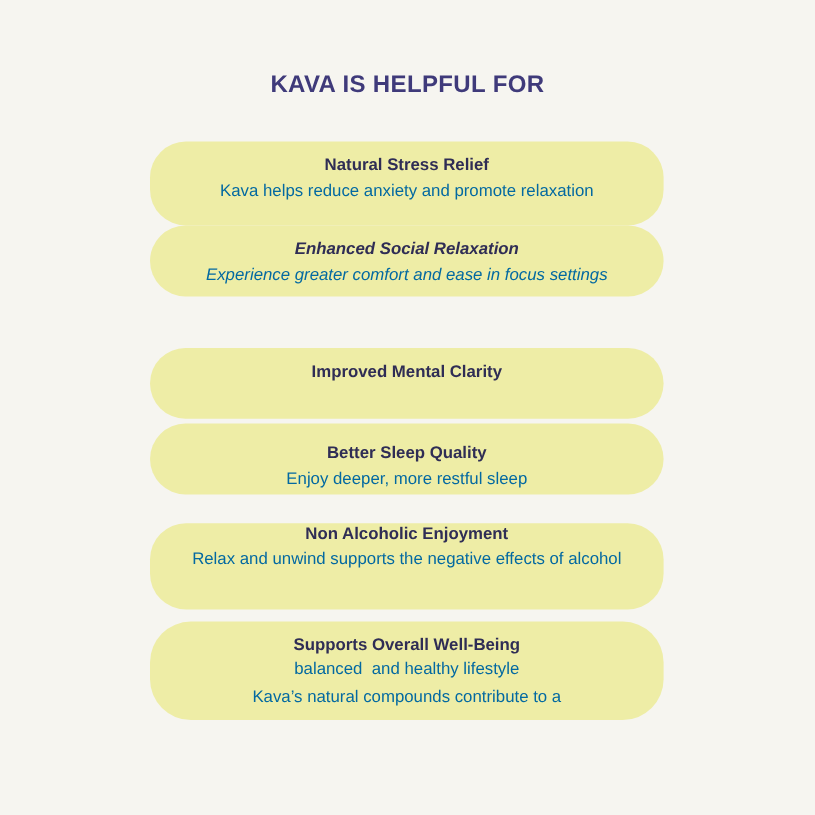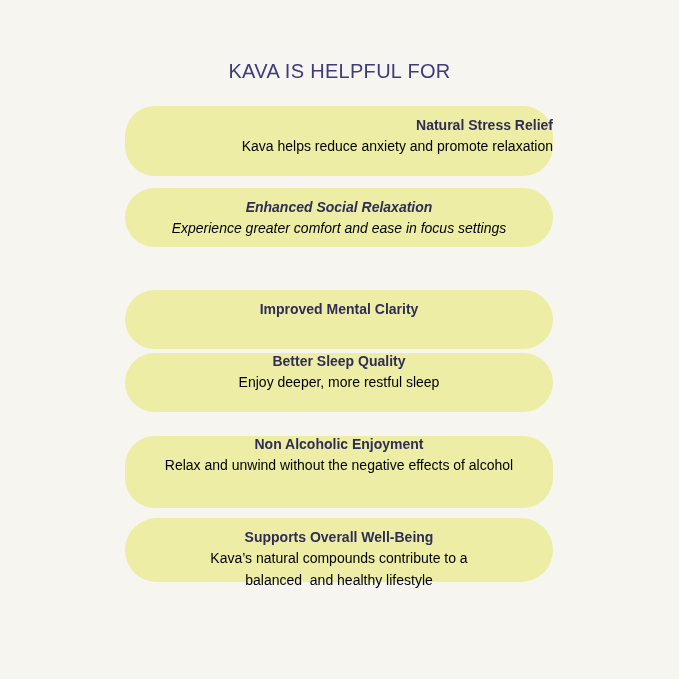--- a/index.html
+++ b/index.html
@@ -2,55 +2,55 @@
 <html><head>
 <meta charset="utf-8">
 <style>
   html, body { margin:0; padding:0; }
   body {
     width:679px; height:679px; background:#f6f5f0; position:relative; overflow:hidden;
     font-family:"Liberation Sans", sans-serif; color:#3f3a6e;
   }
   .title {
     position:absolute; top:60px; left:0; width:679px; text-align:center;
-    font-size:20px; font-weight:normal; color:#3f3a7a; letter-spacing:0.3px;
+    font-size:20px; font-weight:bold; color:#3f3a7a; letter-spacing:0.3px;
   }
   .pill {
     position:absolute; left:125px; width:428px; background:#eeeda6;
     border-radius:30px; text-align:center; box-sizing:border-box;
   }
   .pill .h { font-size:14px; font-weight:bold; color:#2f2d55; }
-  .pill .d { font-size:14px; color:#000000; margin-top:3px; line-height:20px; }
+  .pill .d { font-size:14px; color:#0369a1; margin-top:3px; line-height:20px; }
 </style>
 </head>
 <body>
 
 <div class="title">KAVA IS HELPFUL FOR</div>
 
-<div class="pill" style="top:106px;height:70px;padding-top:11px;text-align:right;">
+<div class="pill" style="top:118px;height:70px;padding-top:11px;">
   <div class="h">Natural Stress Relief</div>
   <div class="d">Kava helps reduce anxiety and promote relaxation</div>
 </div>
 
 <div class="pill" style="top:188px;height:59px;padding-top:11px;font-style:italic;">
   <div class="h">Enhanced Social Relaxation</div>
   <div class="d">Experience greater comfort and ease in focus settings</div>
 </div>
 
 <div class="pill" style="top:271px;height:59px;padding-top:11px;margin-top:19px;">
   <div class="h">Improved Mental Clarity</div>
 </div>
 
-<div class="pill" style="top:353px;height:59px;padding-top:0;">
+<div class="pill" style="top:353px;height:59px;padding-top:16px;">
   <div class="h">Better Sleep Quality</div>
   <div class="d">Enjoy deeper, more restful sleep</div>
 </div>
 
 <div class="pill" style="top:436px;height:72px;">
   <div class="h">Non Alcoholic Enjoyment</div>
-  <div class="d">Relax and unwind without the negative effects of alcohol</div>
+  <div class="d">Relax and unwind supports the negative effects of alcohol</div>
 </div>
 
-<div class="pill" style="top:518px;height:64px;padding-top:11px;border-radius:34px;">
+<div class="pill" style="top:518px;height:82px;padding-top:11px;border-radius:34px;">
   <div class="h">Supports Overall Well-Being</div>
+  <div class="d" style="margin-top:2px;white-space:pre;">balanced  and healthy lifestyle</div>
   <div class="d">Kava’s natural compounds contribute to a</div>
-  <div class="d" style="margin-top:2px;white-space:pre;">balanced  and healthy lifestyle</div>
 </div>
 
 </body></html>

